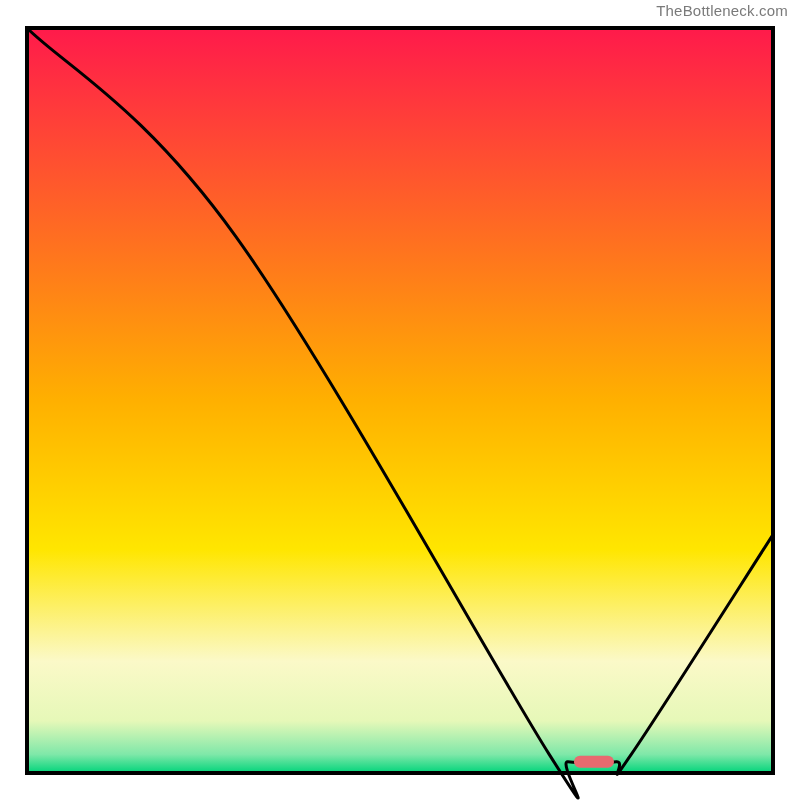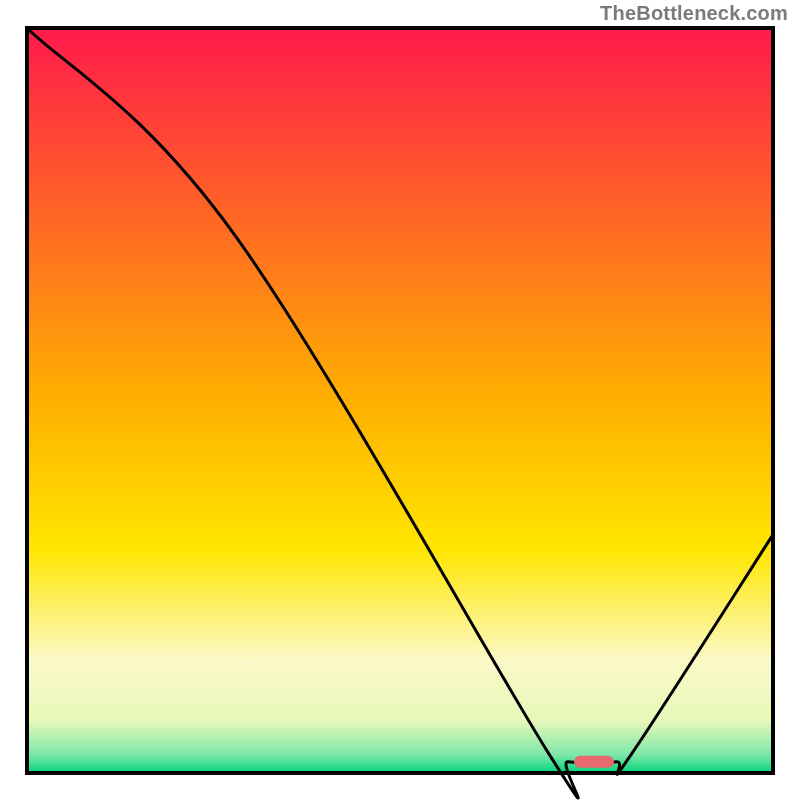--- a/index.html
+++ b/index.html
@@ -12,22 +12,22 @@
   }
   .stage {
     position: relative;
     width: 800px;
     height: 800px;
   }
   .watermark {
     position: absolute;
     top: 2px;
     right: 12px;
-    font-size: 20px;
-    font-weight: 700;
+    font-size: 15px;
+    font-weight: 400;
     color: #7a7a7a;
     letter-spacing: 0.2px;
   }
   svg { display: block; }
 </style>
 </head>
 <body>
 
 <div class="stage">
   <div class="watermark">TheBottleneck.com</div>

